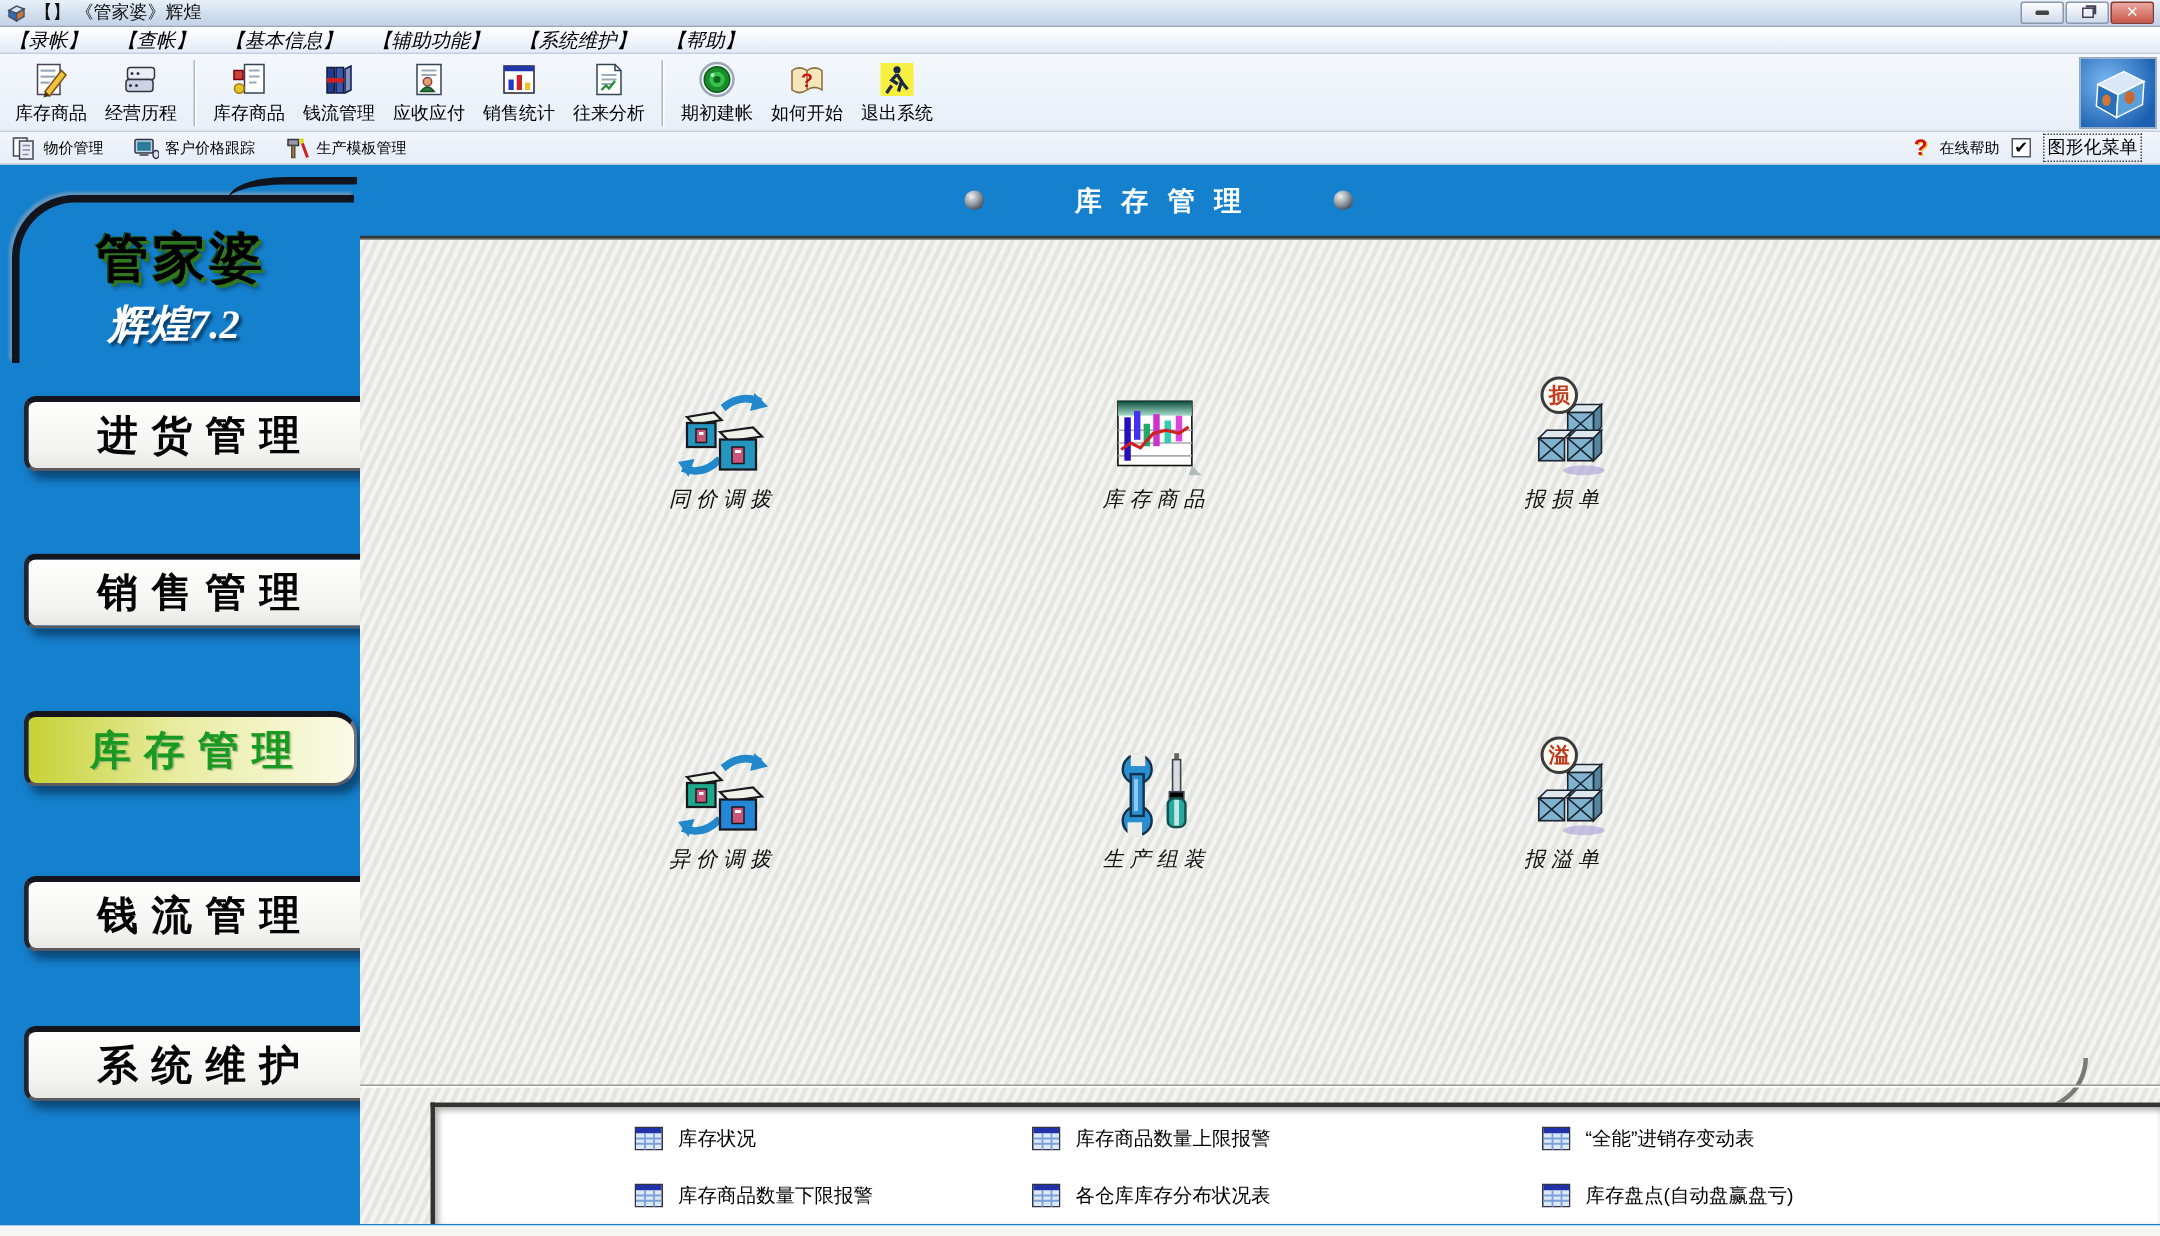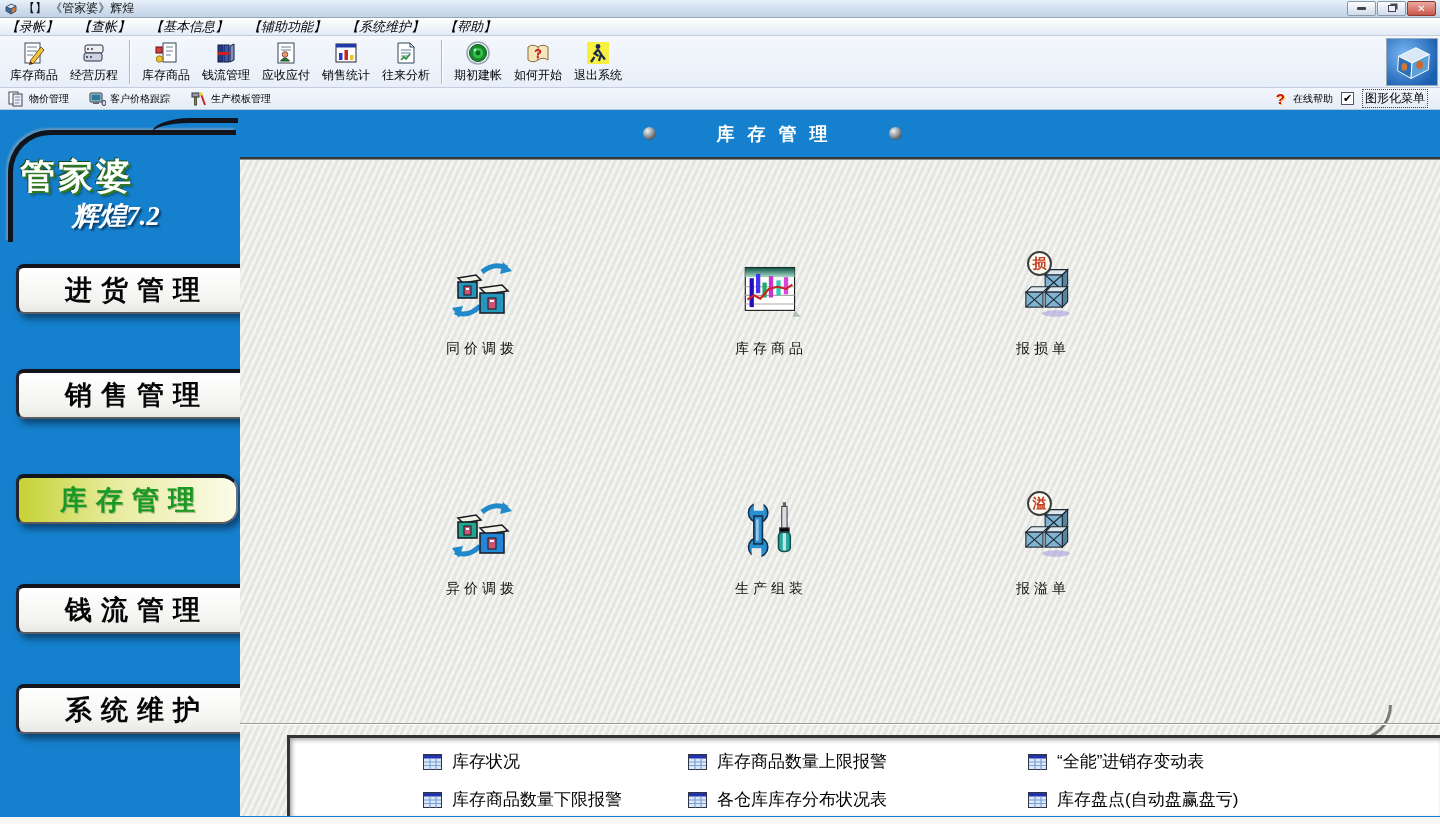--- a/index.html
+++ b/index.html
@@ -58,23 +58,23 @@
   .bottom-strip { position:absolute; top:817px; left:0; width:100%; height:7px; background:#f6f6f4; }
 
   
   .sidebar { position:absolute; top:0; left:0; width:240px; height:707px; background:#1580cd; }
   .swoosh { position:absolute; top:20px; left:8px; width:228px; height:112px;
     border-top:5px solid #12141d; border-left:5px solid #12141d; border-top-left-radius:42px;
     box-shadow:-2px -2px 2px rgba(160,170,180,.55); }
   .swoosh2 { position:absolute; top:8px; left:152px; width:86px; height:15px;
     border-top:5px solid #12141d; border-top-left-radius:38px 15px; }
   .logo { position:absolute; left:20px; top:48px; line-height:1; }
-  .logo-line1 { font-size:35px; font-weight:bold; color:#ffffff; letter-spacing:3px;
-    font-family:Liberation Sans, sans-serif;
-    text-shadow:2px 2px 0 #2f7a1f, -1px -1px 0 #184a10, 3px 3px 3px rgba(0,0,0,.4); }
+  .logo-line1 { font-size:35px; font-weight:bold; color:#000000; letter-spacing:3px;
+    font-family:Liberation Mono, monospace;
+    text-shadow:2px 2px 0 #2f7a1f, -1px -1px 0 #184a10, 3px 3px 3px rgba(0,0,0,.4);margin-left:44px; }
   .logo-line2 { margin:10px 0 0 52px; font-size:27px; font-weight:bold; font-style:italic; color:#fff;
     text-shadow:2px 2px 2px #0a3a66; font-family:"Liberation Serif","DejaVu Serif",serif; }
   .side-btn { position:absolute; left:16px; width:232px; height:50px;
     background:linear-gradient(180deg,#ffffff 0%,#f4f4f2 70%,#e8e8e4 100%);
     border-radius:8px; border-top:4px solid #14141c; border-left:3px solid #23232d;
     border-right:2px solid #70707a; border-bottom:2px solid #5a5a60;
     box-shadow:4px 5px 6px rgba(0,15,35,.5);
     display:flex; align-items:center; justify-content:center;
     font-family:"Liberation Serif","DejaVu Serif",serif; font-weight:bold; font-size:27px;
     letter-spacing:9px; color:#060606; cursor:pointer; text-indent:9px; }
@@ -98,33 +98,33 @@
     border-bottom:3px solid #55554e; border-right:3px solid #55554e; border-bottom-right-radius:46px;
     opacity:.75; }
   .groove { position:absolute; top:563px; left:0; width:100%; height:2px;
     border-top:1px solid #9a9a92; border-bottom:1px solid #ffffff; }
 
   
   .shortcut { position:absolute; width:150px; height:112px; display:flex; flex-direction:column;
     align-items:center; cursor:pointer; }
   .shortcut .ic { position:relative; width:60px; height:60px; }
   .shortcut .ic svg { width:100%; height:100%; }
-  .sc-label { margin-top:20px; font-size:14px; color:#101010; letter-spacing:4px; white-space:nowrap; }
+  .sc-label { margin-top:4px; font-size:14px; color:#101010; letter-spacing:4px; white-space:nowrap;font-style:italic; }
   .stamp { position:absolute; left:14px; top:-9px; width:25px; height:25px; border-radius:50%;
     background:#fcfcf2; border:2px solid #3c3c3c; color:#c23a1e; font-weight:bold; font-size:14px;
     display:flex; align-items:center; justify-content:center;
     font-family:"Liberation Serif","DejaVu Serif",serif; }
 
   
   .footer-panel { position:absolute; top:575px; left:47px; width:1153px; height:81px; background:#fff;
     border-top:3px solid #33332f; border-left:3px solid #33332f;
     box-shadow:inset 2px 2px 4px rgba(0,0,0,.35); }
   .flink { position:absolute; display:flex; align-items:center; gap:10px; cursor:pointer; }
   .flink svg { width:19px; height:16px; }
-  .flink-label { font-size:17px; color:#000; white-space:nowrap; }
+  .flink-label { font-size:13px; color:#000; white-space:nowrap; }
 </style>
 </head>
 <body>
 
 <div class="screen">
 
   <div class="titlebar">
     <svg class="app-icon" viewBox="0 0 14 13">
       <polygon points="2,5 7,2 12,4 7,7" fill="#cfe4f4" stroke="#456"></polygon>
       <polygon points="2,5 7,7 7,12 2,9" fill="#2a6fb8" stroke="#456"></polygon>

